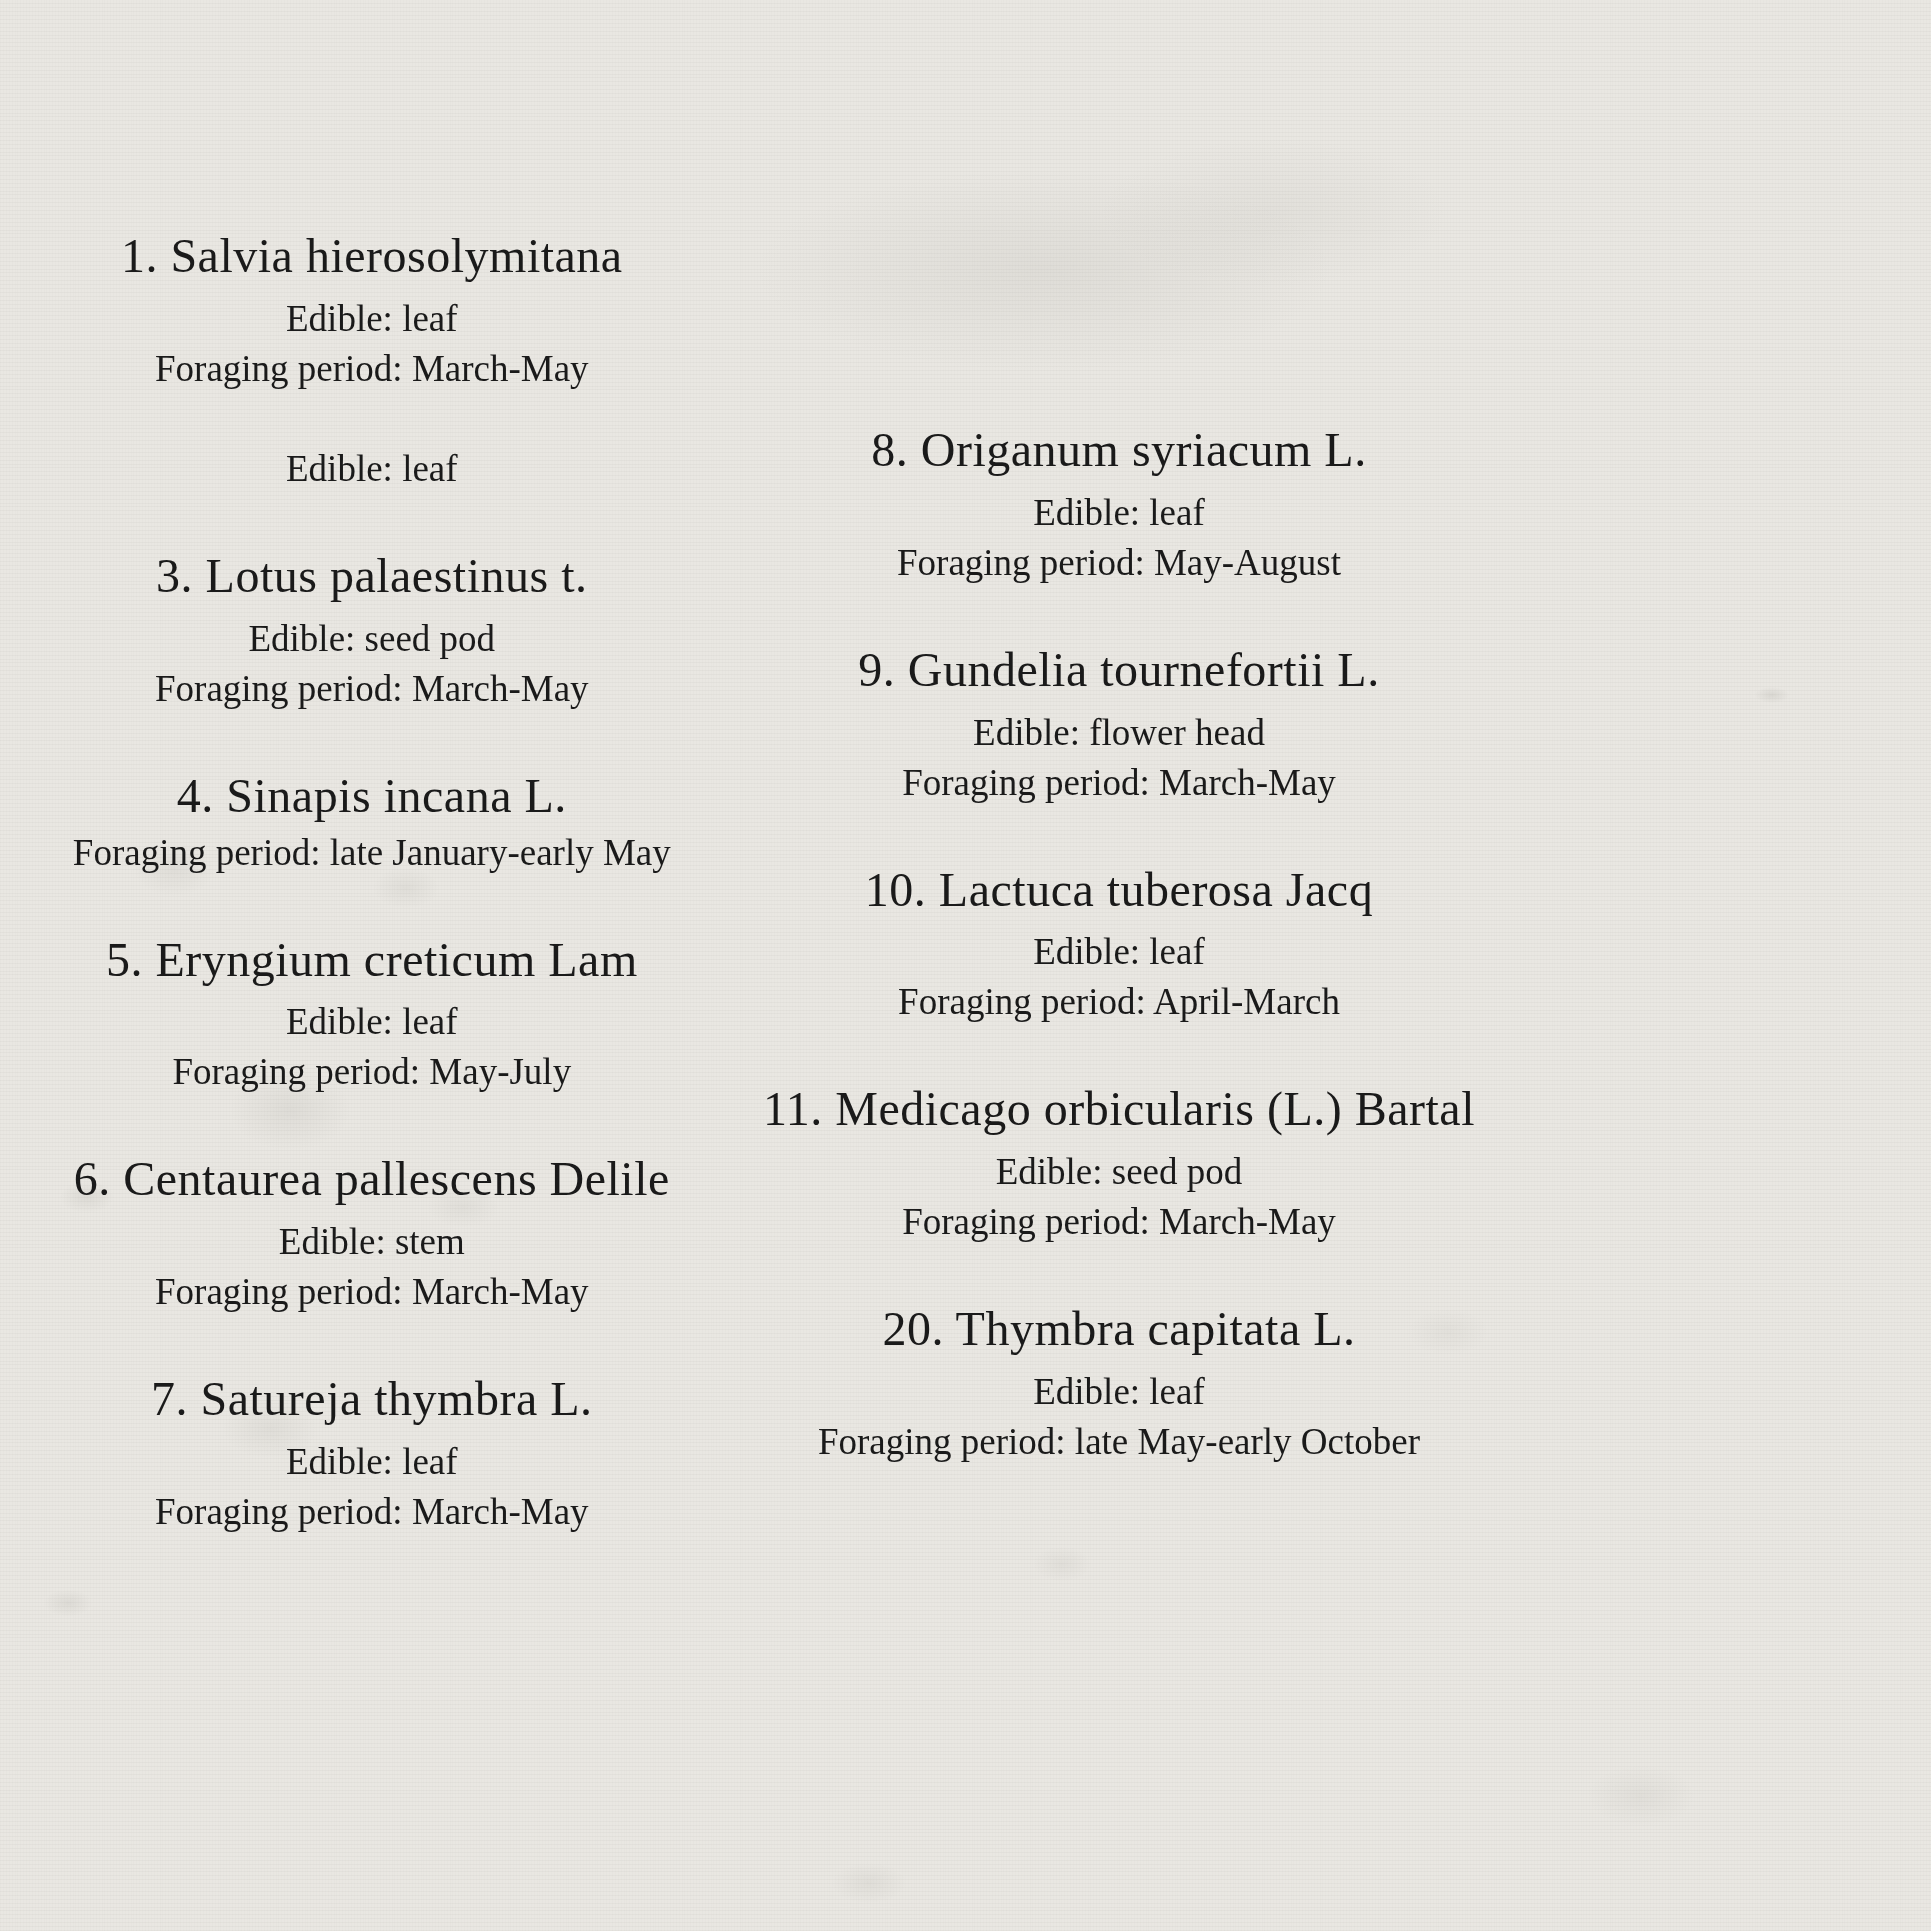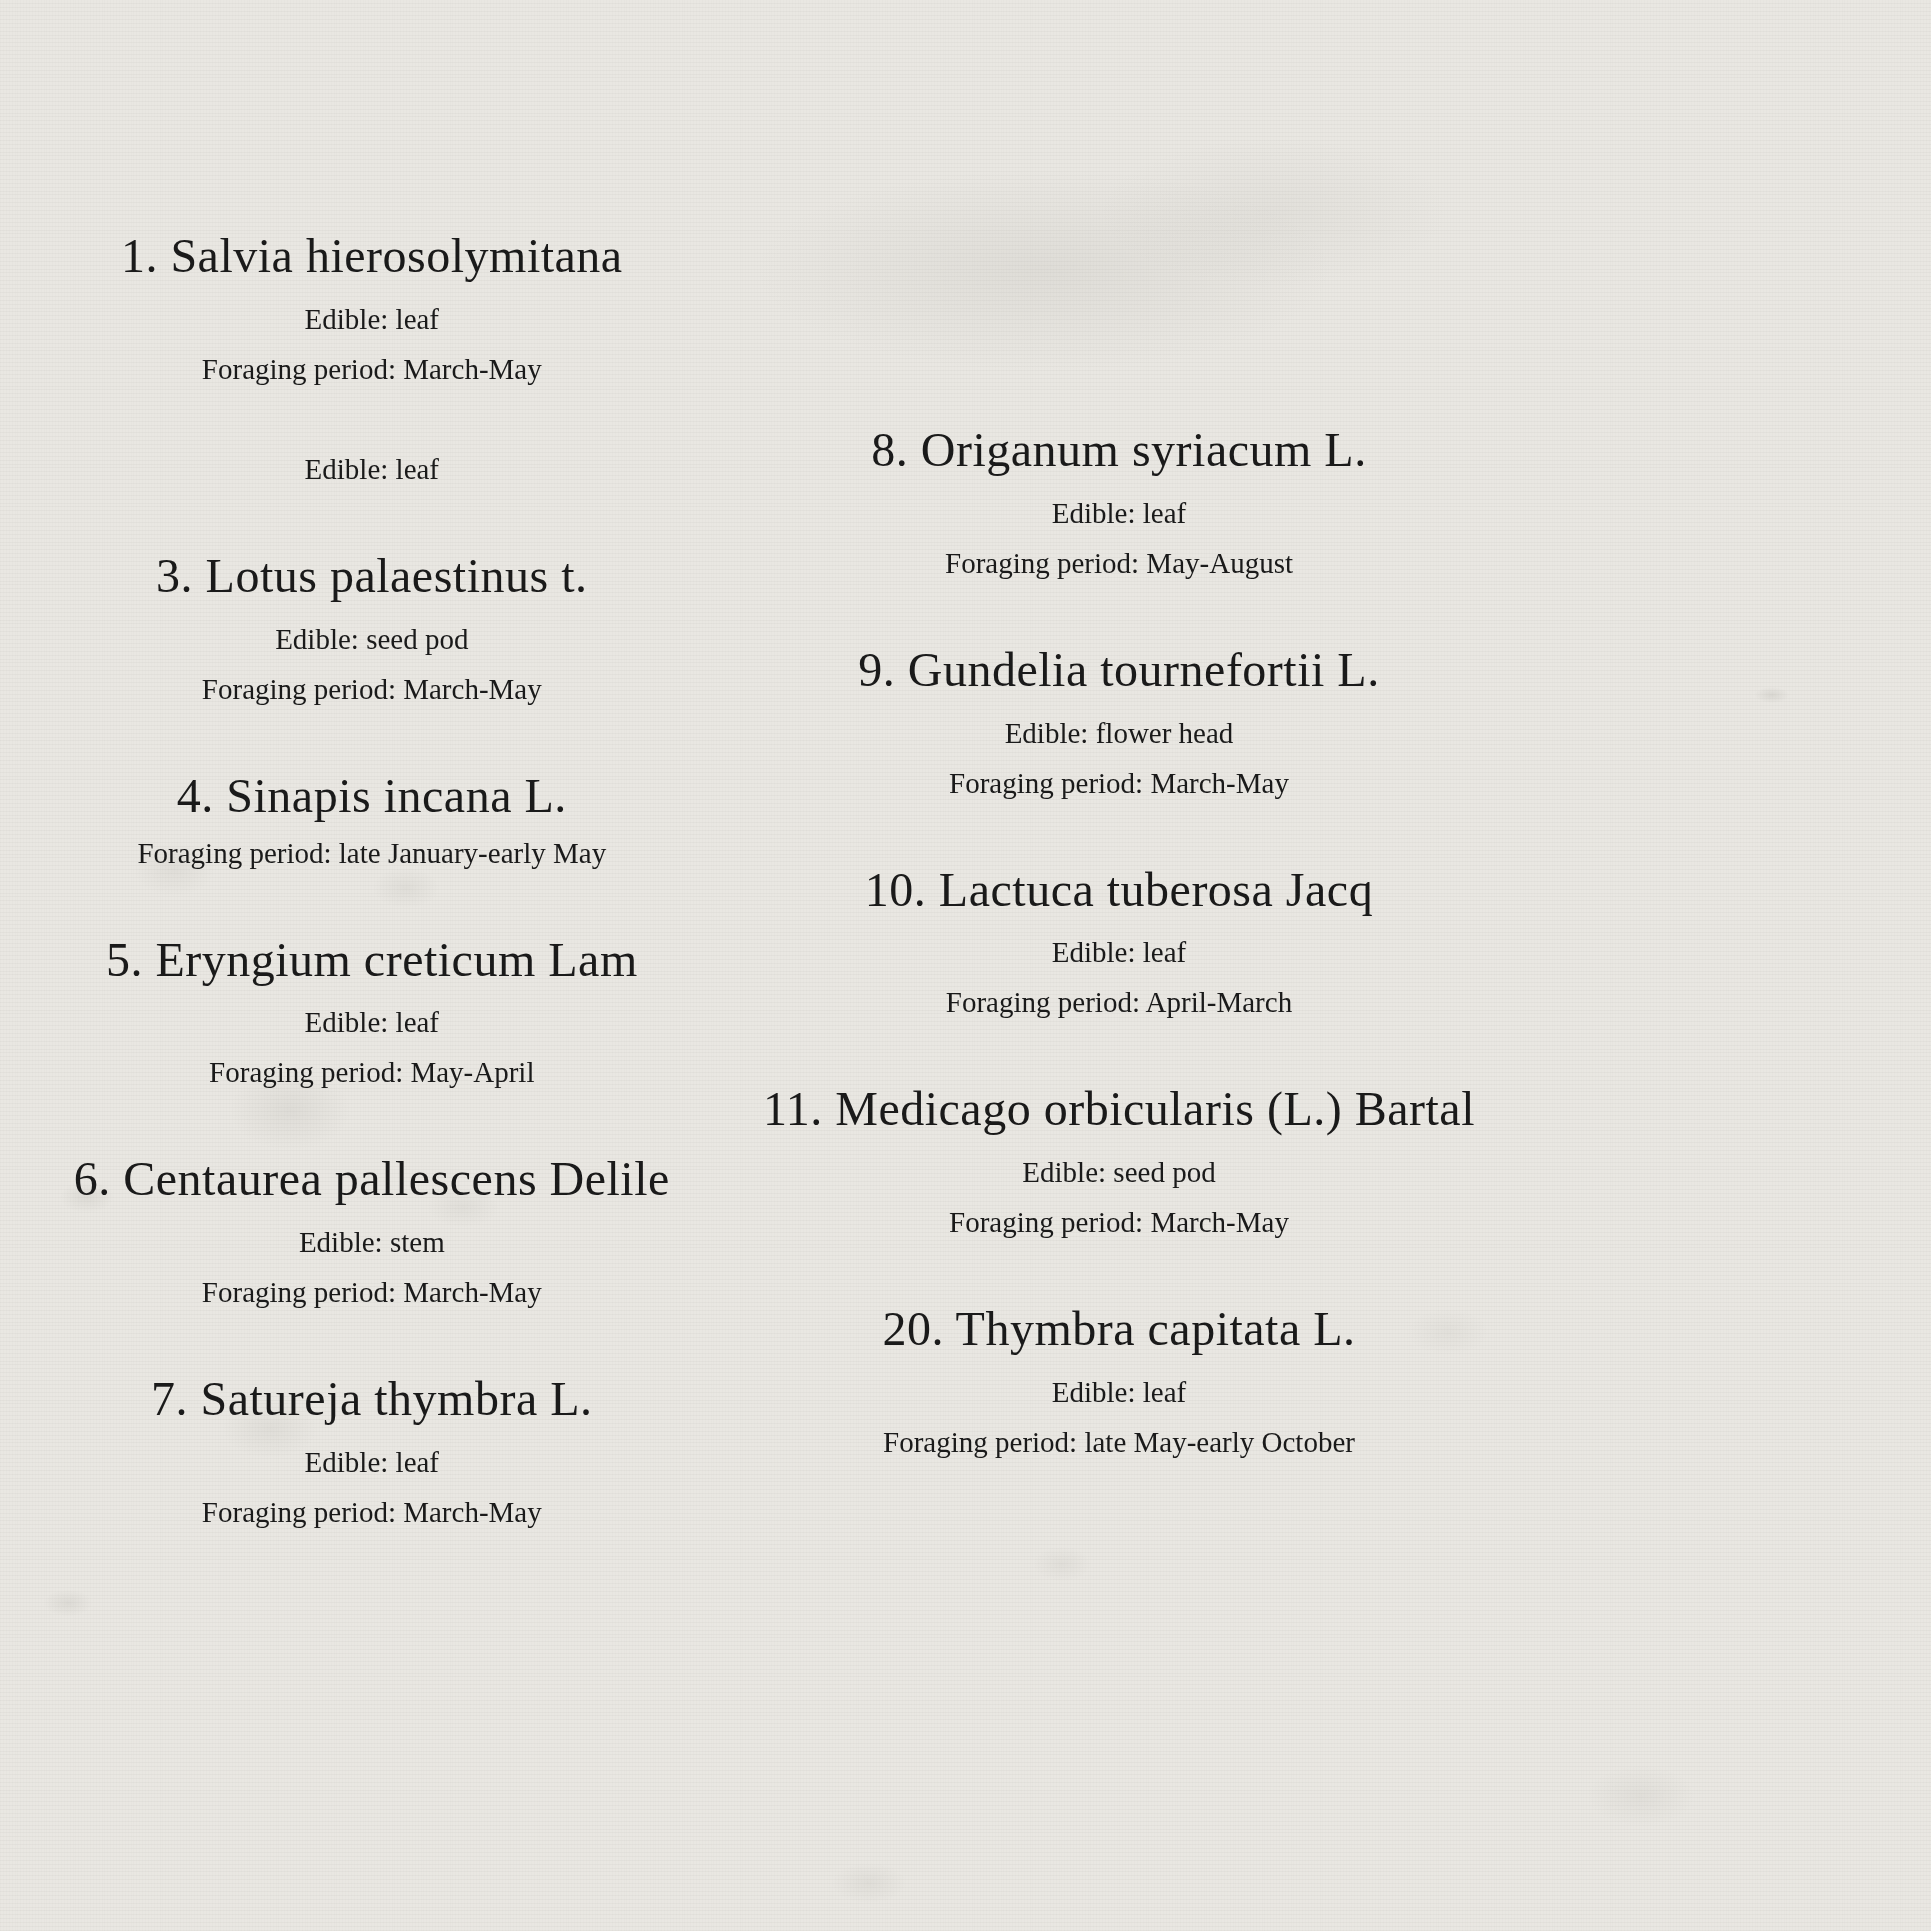--- a/index.html
+++ b/index.html
@@ -45,21 +45,21 @@
   .col-left  { left: 4.8px;   top: 224px; }
   .col-right { left: 752px; top: 418px; }
   .entry { margin-bottom: 50px; }
   .entry-title {
     font-size: 48px;
     line-height: 64px;
     white-space: nowrap;
     letter-spacing: 0.5px;
   }
   .entry-detail {
-    font-size: 29px;
+    font-size: 37px;
     line-height: 50px;
     white-space: nowrap;
   }
   .entry-detail.first { margin-top: 5.8px; }
 </style>
 </head>
 <body>
 
 <div>
 
@@ -82,21 +82,21 @@
     </div>
 
     <div class="entry">
       <div class="entry-title">4. Sinapis incana L.</div>
       <div class="entry-detail">Foraging period: late January-early May</div>
     </div>
 
     <div class="entry">
       <div class="entry-title">5. Eryngium creticum Lam</div>
       <div class="entry-detail first">Edible: leaf</div>
-      <div class="entry-detail">Foraging period: May-April</div>
+      <div class="entry-detail">Foraging period: May-July</div>
     </div>
 
     <div class="entry">
       <div class="entry-title">6. Centaurea pallescens Delile</div>
       <div class="entry-detail first">Edible: stem</div>
       <div class="entry-detail">Foraging period: March-May</div>
     </div>
 
     <div class="entry">
       <div class="entry-title">7. Satureja thymbra L.</div>

